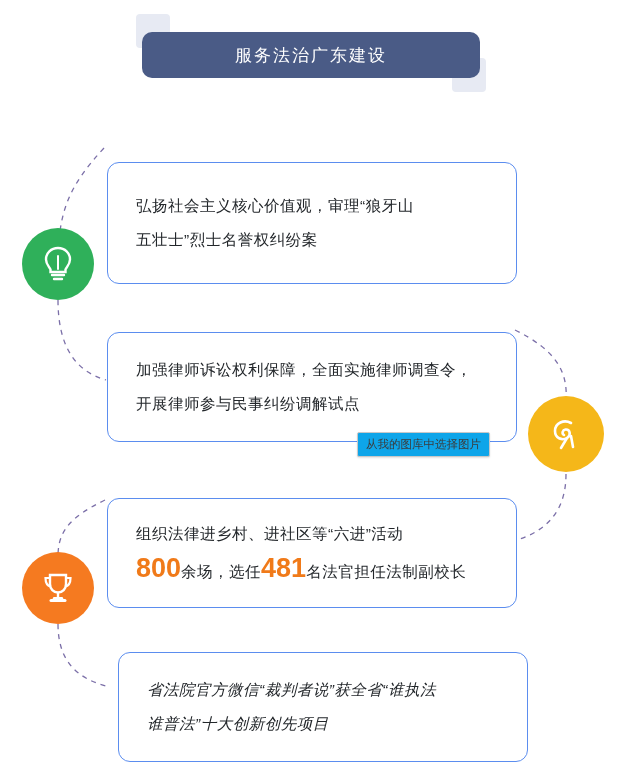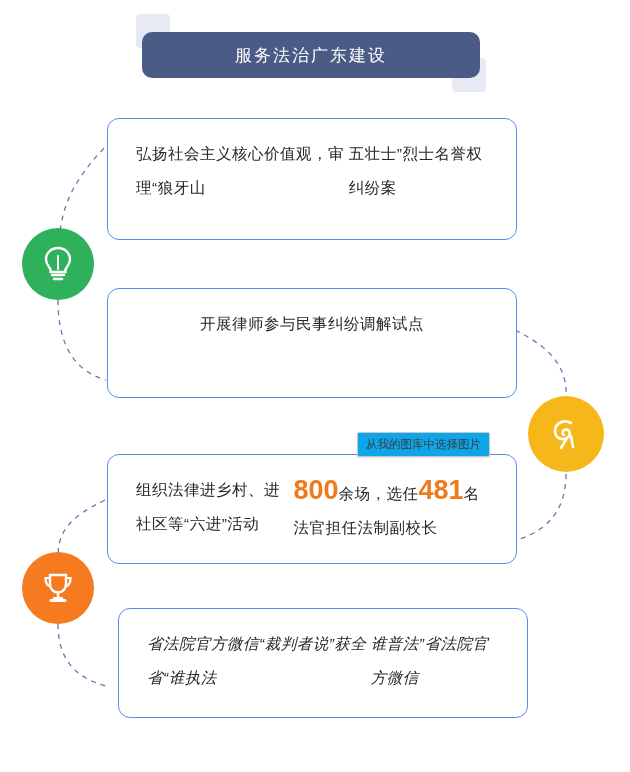--- a/index.html
+++ b/index.html
@@ -60,22 +60,23 @@
 
   
   .card {
     position: absolute;
     background: #ffffff;
     border: 1px solid #5b8def;
     border-radius: 12px;
     box-sizing: border-box;
     padding: 18px 28px;
     display: flex;
-    flex-direction: row;
+    flex-direction: column;
     justify-content: center;
+    margin-top: 44px;
   }
   .card p {
     margin: 0;
     color: #23272b;
     font-size: 15.5px;
     line-height: 34px;
     letter-spacing: 0.5px;
   }
   .card .big {
     color: #f07a19;
@@ -136,33 +137,34 @@
   <div class="title-banner">
     <span class="title-text">服务法治广东建设</span>
   </div>
 
   <div class="card c1">
     <p>弘扬社会主义核心价值观，审理“狼牙山</p>
     <p>五壮士”烈士名誉权纠纷案</p>
   </div>
 
   <div class="card c2">
+    <p>加强律师诉讼权利保障，全面实施律师调查令，</p>
     <p>开展律师参与民事纠纷调解试点</p>
   </div>
 
   <div class="card c3">
     <p>组织法律进乡村、进社区等“六进”活动</p>
     <p>
       <span class="big">800</span><span>余场，选任</span><span class="big">481</span><span>名法官担任法制副校长</span>
     </p>
   </div>
 
   <div class="card c4">
     <p>省法院官方微信“裁判者说”获全省“谁执法</p>
-    <p>谁普法”省法院官方微信</p>
+    <p>谁普法”十大创新创先项目</p>
   </div>
 
   <div class="badge green">
     <svg width="34" height="38" viewBox="0 0 34 38">
       <path d="M17 3 C10 3 5 8 5 14.5 C5 19 8 21.5 9.5 24.5 L9.5 27 L24.5 27 L24.5 24.5 C26 21.5 29 19 29 14.5 C29 8 24 3 17 3 Z" fill="none" stroke="#ffffff" stroke-width="2.4"></path>
       <line x1="11" y1="30" x2="23" y2="30" stroke="#ffffff" stroke-width="2.4" stroke-linecap="round"></line>
       <line x1="13" y1="34" x2="21" y2="34" stroke="#ffffff" stroke-width="2.4" stroke-linecap="round"></line>
       <line x1="17" y1="11" x2="17" y2="24" stroke="#ffffff" stroke-width="2" stroke-linecap="round"></line>
     </svg>
   </div>

